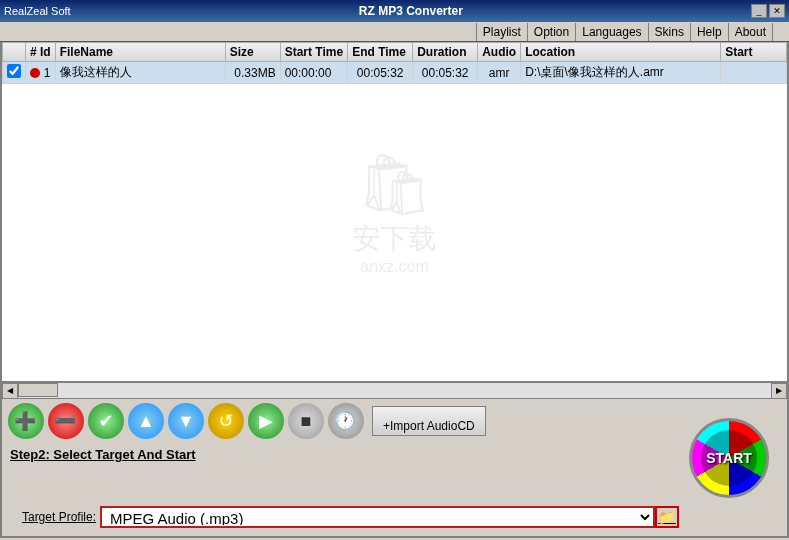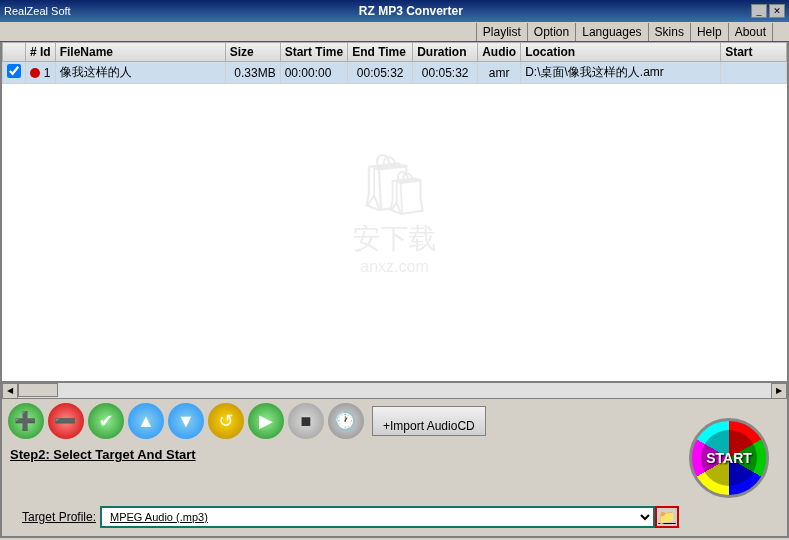--- a/index.html
+++ b/index.html
@@ -257,22 +257,22 @@
       padding-right: 4px;
     }
     .profile-select-wrapper {
       flex: 1;
       display: flex;
       align-items: center;
     }
     .profile-select {
       flex: 1;
       height: 22px;
-      border: 2px solid #0f766e;
-      font-size: 11px;
+      border: 2px solid #b91c1c;
+      font-size: 15px;
       background: white;
       padding: 1px 4px;
     }
     .folder-btn {
       width: 24px;
       height: 22px;
       border: 2px solid #cc0000;
       background: #d4d0c8;
       cursor: pointer;
       display: flex;

